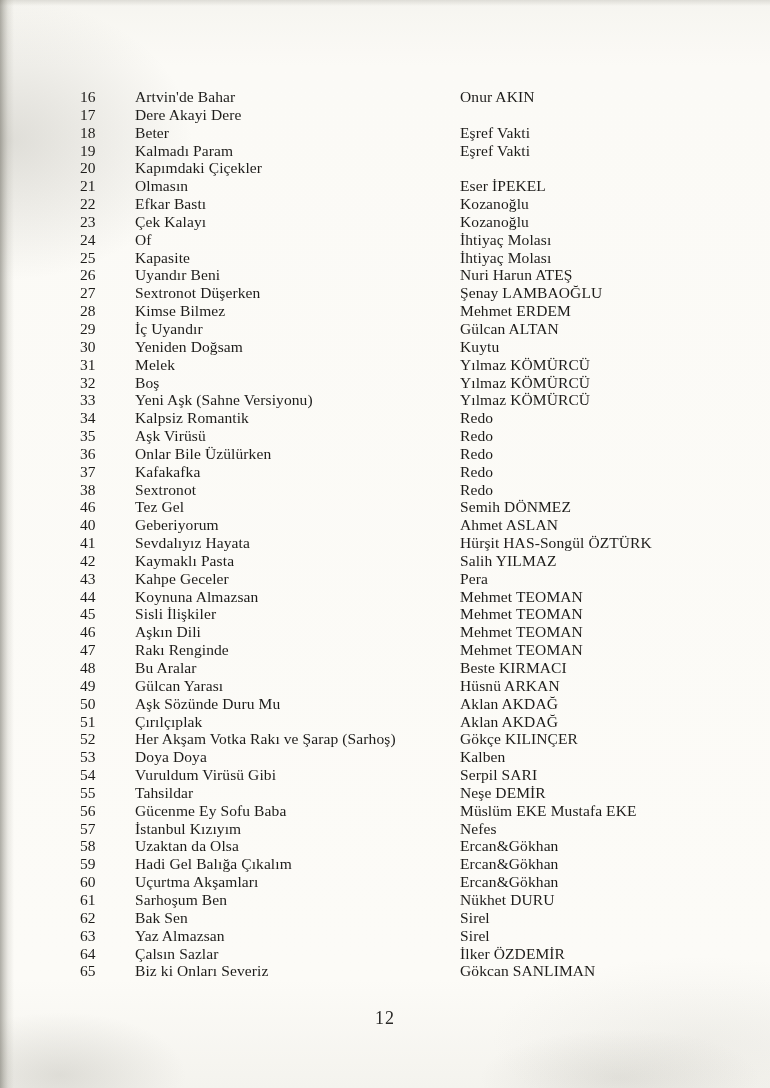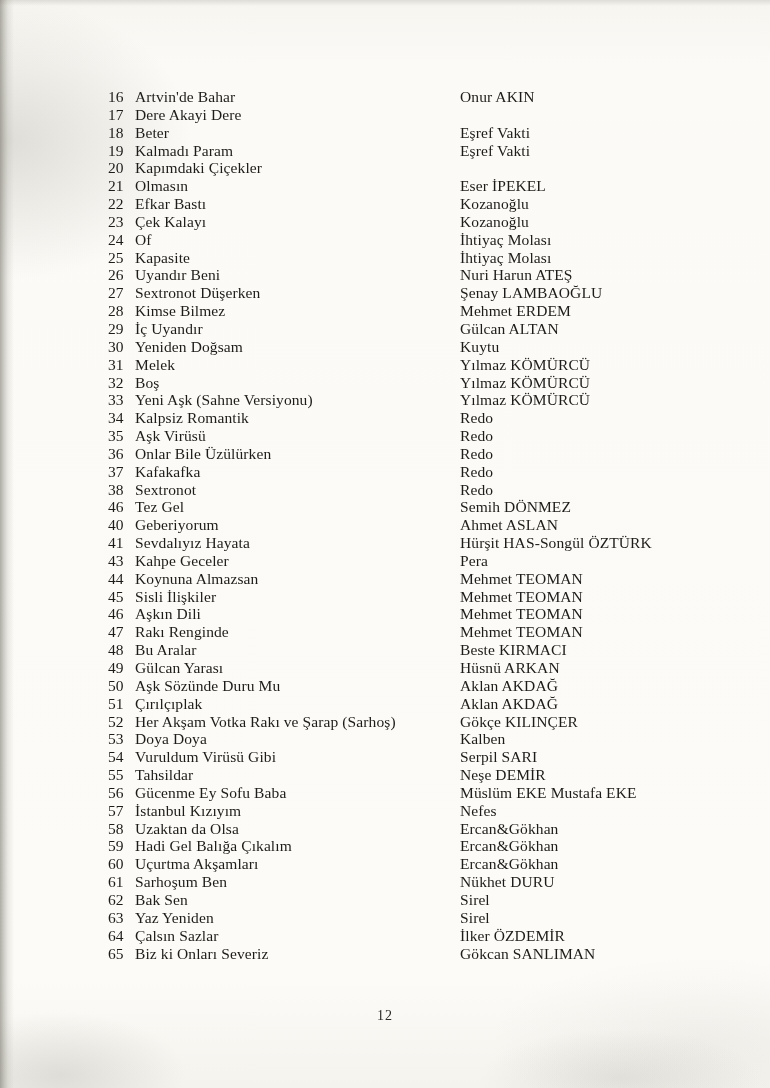--- a/index.html
+++ b/index.html
@@ -59,29 +59,28 @@
     grid-template-columns: 55px 325px 1fr;
     height: 17.85px;
     line-height: 17.85px;
     font-size: 15.5px;
     color: #1d1c1a;
     letter-spacing: 0.1px;
     white-space: nowrap;
   }
   .row .num {
     color: #1d1c1a;
-    margin-left: 28px;
   }
   .page-number {
     position: absolute;
     left: 0;
     top: 1008px;
     width: 770px;
     text-align: center;
-    font-size: 14px;
+    font-size: 18px;
     color: #2a2927;
     letter-spacing: 1px;
   }
 </style>
 </head>
 <body>
 
 <div class="page">
   <div class="top-edge"></div>
   <div class="edge-shadow"></div>
@@ -208,20 +207,25 @@
         <span class="num">40</span>
         <span class="title">Geberiyorum</span>
         <span class="artist">Ahmet ASLAN</span>
       </div>
       <div class="row">
         <span class="num">41</span>
         <span class="title">Sevdalıyız Hayata</span>
         <span class="artist">Hürşit HAS-Songül ÖZTÜRK</span>
       </div>
       <div class="row">
+        <span class="num">42</span>
+        <span class="title">Kaymaklı Pasta</span>
+        <span class="artist">Salih YILMAZ</span>
+      </div>
+      <div class="row">
         <span class="num">43</span>
         <span class="title">Kahpe Geceler</span>
         <span class="artist">Pera</span>
       </div>
       <div class="row">
         <span class="num">44</span>
         <span class="title">Koynuna Almazsan</span>
         <span class="artist">Mehmet TEOMAN</span>
       </div>
       <div class="row">
@@ -309,21 +313,21 @@
         <span class="title">Sarhoşum Ben</span>
         <span class="artist">Nükhet DURU</span>
       </div>
       <div class="row">
         <span class="num">62</span>
         <span class="title">Bak Sen</span>
         <span class="artist">Sirel</span>
       </div>
       <div class="row">
         <span class="num">63</span>
-        <span class="title">Yaz Yeniden</span>
+        <span class="title">Yaz Almazsan</span>
         <span class="artist">Sirel</span>
       </div>
       <div class="row">
         <span class="num">64</span>
         <span class="title">Çalsın Sazlar</span>
         <span class="artist">İlker ÖZDEMİR</span>
       </div>
       <div class="row">
         <span class="num">65</span>
         <span class="title">Biz ki Onları Severiz</span>

